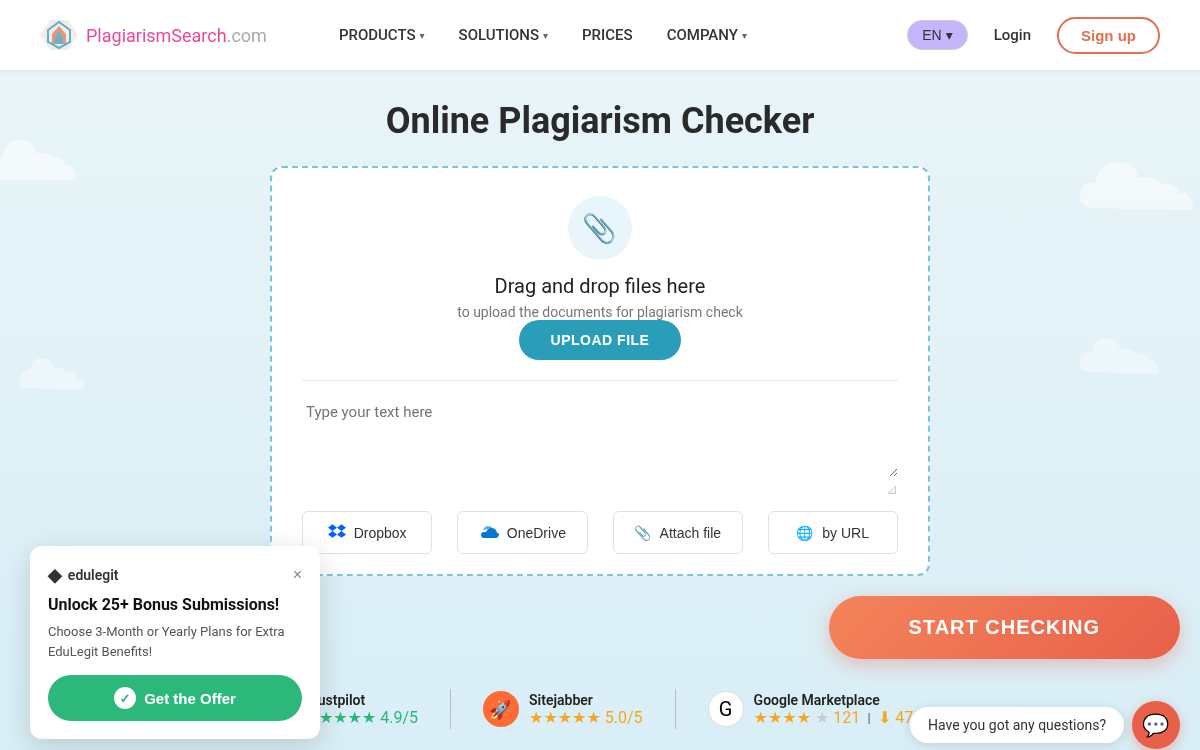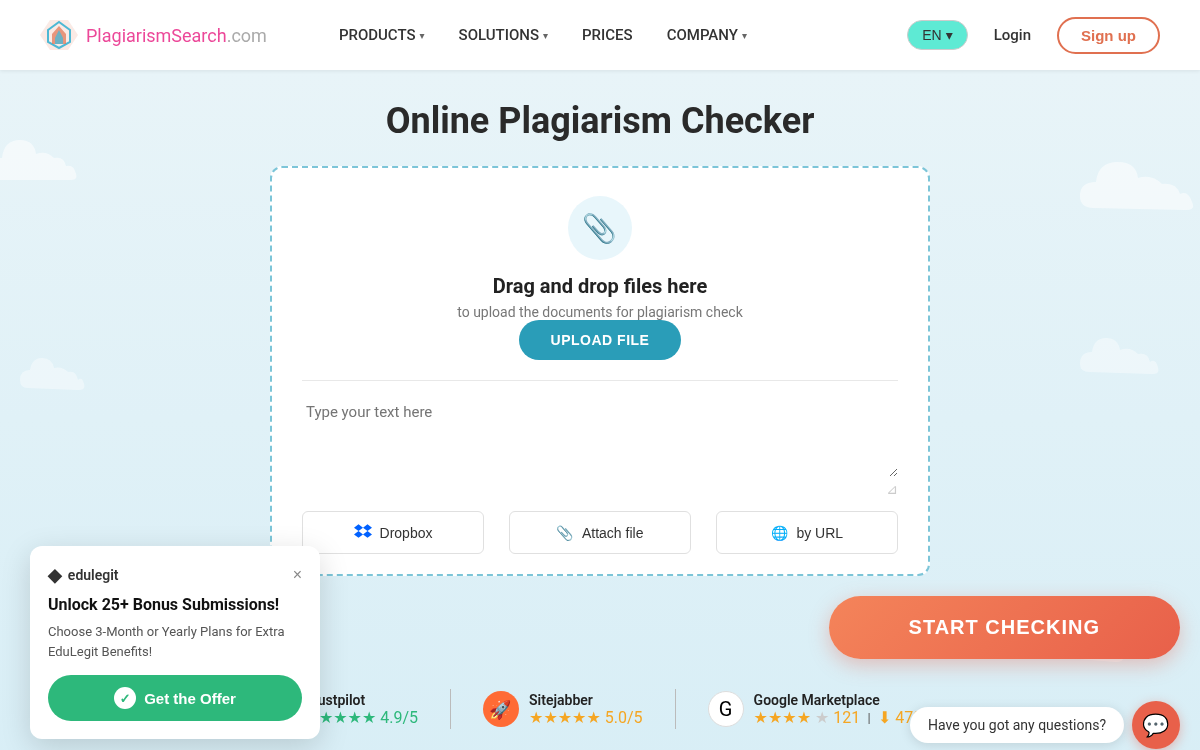--- a/index.html
+++ b/index.html
@@ -64,21 +64,21 @@
     .lang-btn {
       display: flex;
       align-items: center;
       gap: 4px;
       padding: 6px 14px;
       border: 1.5px solid #ccc;
       border-radius: 20px;
       font-size: 14px;
       color: #333;
       cursor: pointer;
-      background: #5eead4;
+      background: #c4b5fd;
     }
     .login-btn {
       font-size: 15px;
       color: #333;
       font-weight: 500;
       cursor: pointer;
       padding: 6px 10px;
     }
     .signup-btn {
       padding: 8px 22px;
@@ -141,21 +141,21 @@
       background: #e8f6fb;
       border-radius: 50%;
       display: flex;
       align-items: center;
       justify-content: center;
       margin-bottom: 14px;
     }
     .paperclip-icon { font-size: 28px; color: #4db8d4; }
     .drop-title {
       font-size: 20px;
-      font-weight: 700;
+      font-weight: 400;
       color: #222;
       margin-bottom: 6px;
     }
     .drop-sub {
       font-size: 14px;
       color: #777;
     }
     .upload-file-btn {
       background: #2a9db8;
       color: #fff;
@@ -466,20 +466,29 @@
     </div>
 
     <div class="source-btns">
       <button class="source-btn">
         <span>
           <svg width="18" height="18" viewBox="0 0 24 24">
               <path d="M12 7.5L6 3 0 7.5 6 12l6-4.5zM0 16.5L6 21l6-4.5-6-4.5-6 4.5zM12 16.5L18 21l6-4.5-6-4.5-6 4.5zM12 7.5L18 3l6 4.5L18 12l-6-4.5z" fill="#0061ff"></path>
             </svg>
         </span>
         <span>Dropbox</span>
+      </button>
+      <button class="source-btn">
+        <span>
+          <svg width="20" height="14" viewBox="0 0 20 14">
+              <path d="M7.5 7.5C8.2 5.4 10.2 4 12.5 4c2.8 0 5 2 5.4 4.7C19.6 9 20 9.7 20 10.5c0 1.9-1.6 3.5-3.5 3.5H5C3.3 14 2 12.7 2 11s1.3-3 3-3c.5 0 1 .1 1.4.3" fill="#0078d4"></path>
+              <path d="M4 6C4.5 3.7 6.5 2 9 2c1.8 0 3.4.9 4.4 2.3" fill="#0078d4" opacity="0.6"></path>
+            </svg>
+        </span>
+        <span>OneDrive</span>
       </button>
       <button class="source-btn">
         <span style="color:#666;">📎</span>
         <span>Attach file</span>
       </button>
       <button class="source-btn">
         <span style="color:#666;">🌐</span>
         <span>by URL</span>
       </button>
     </div>

